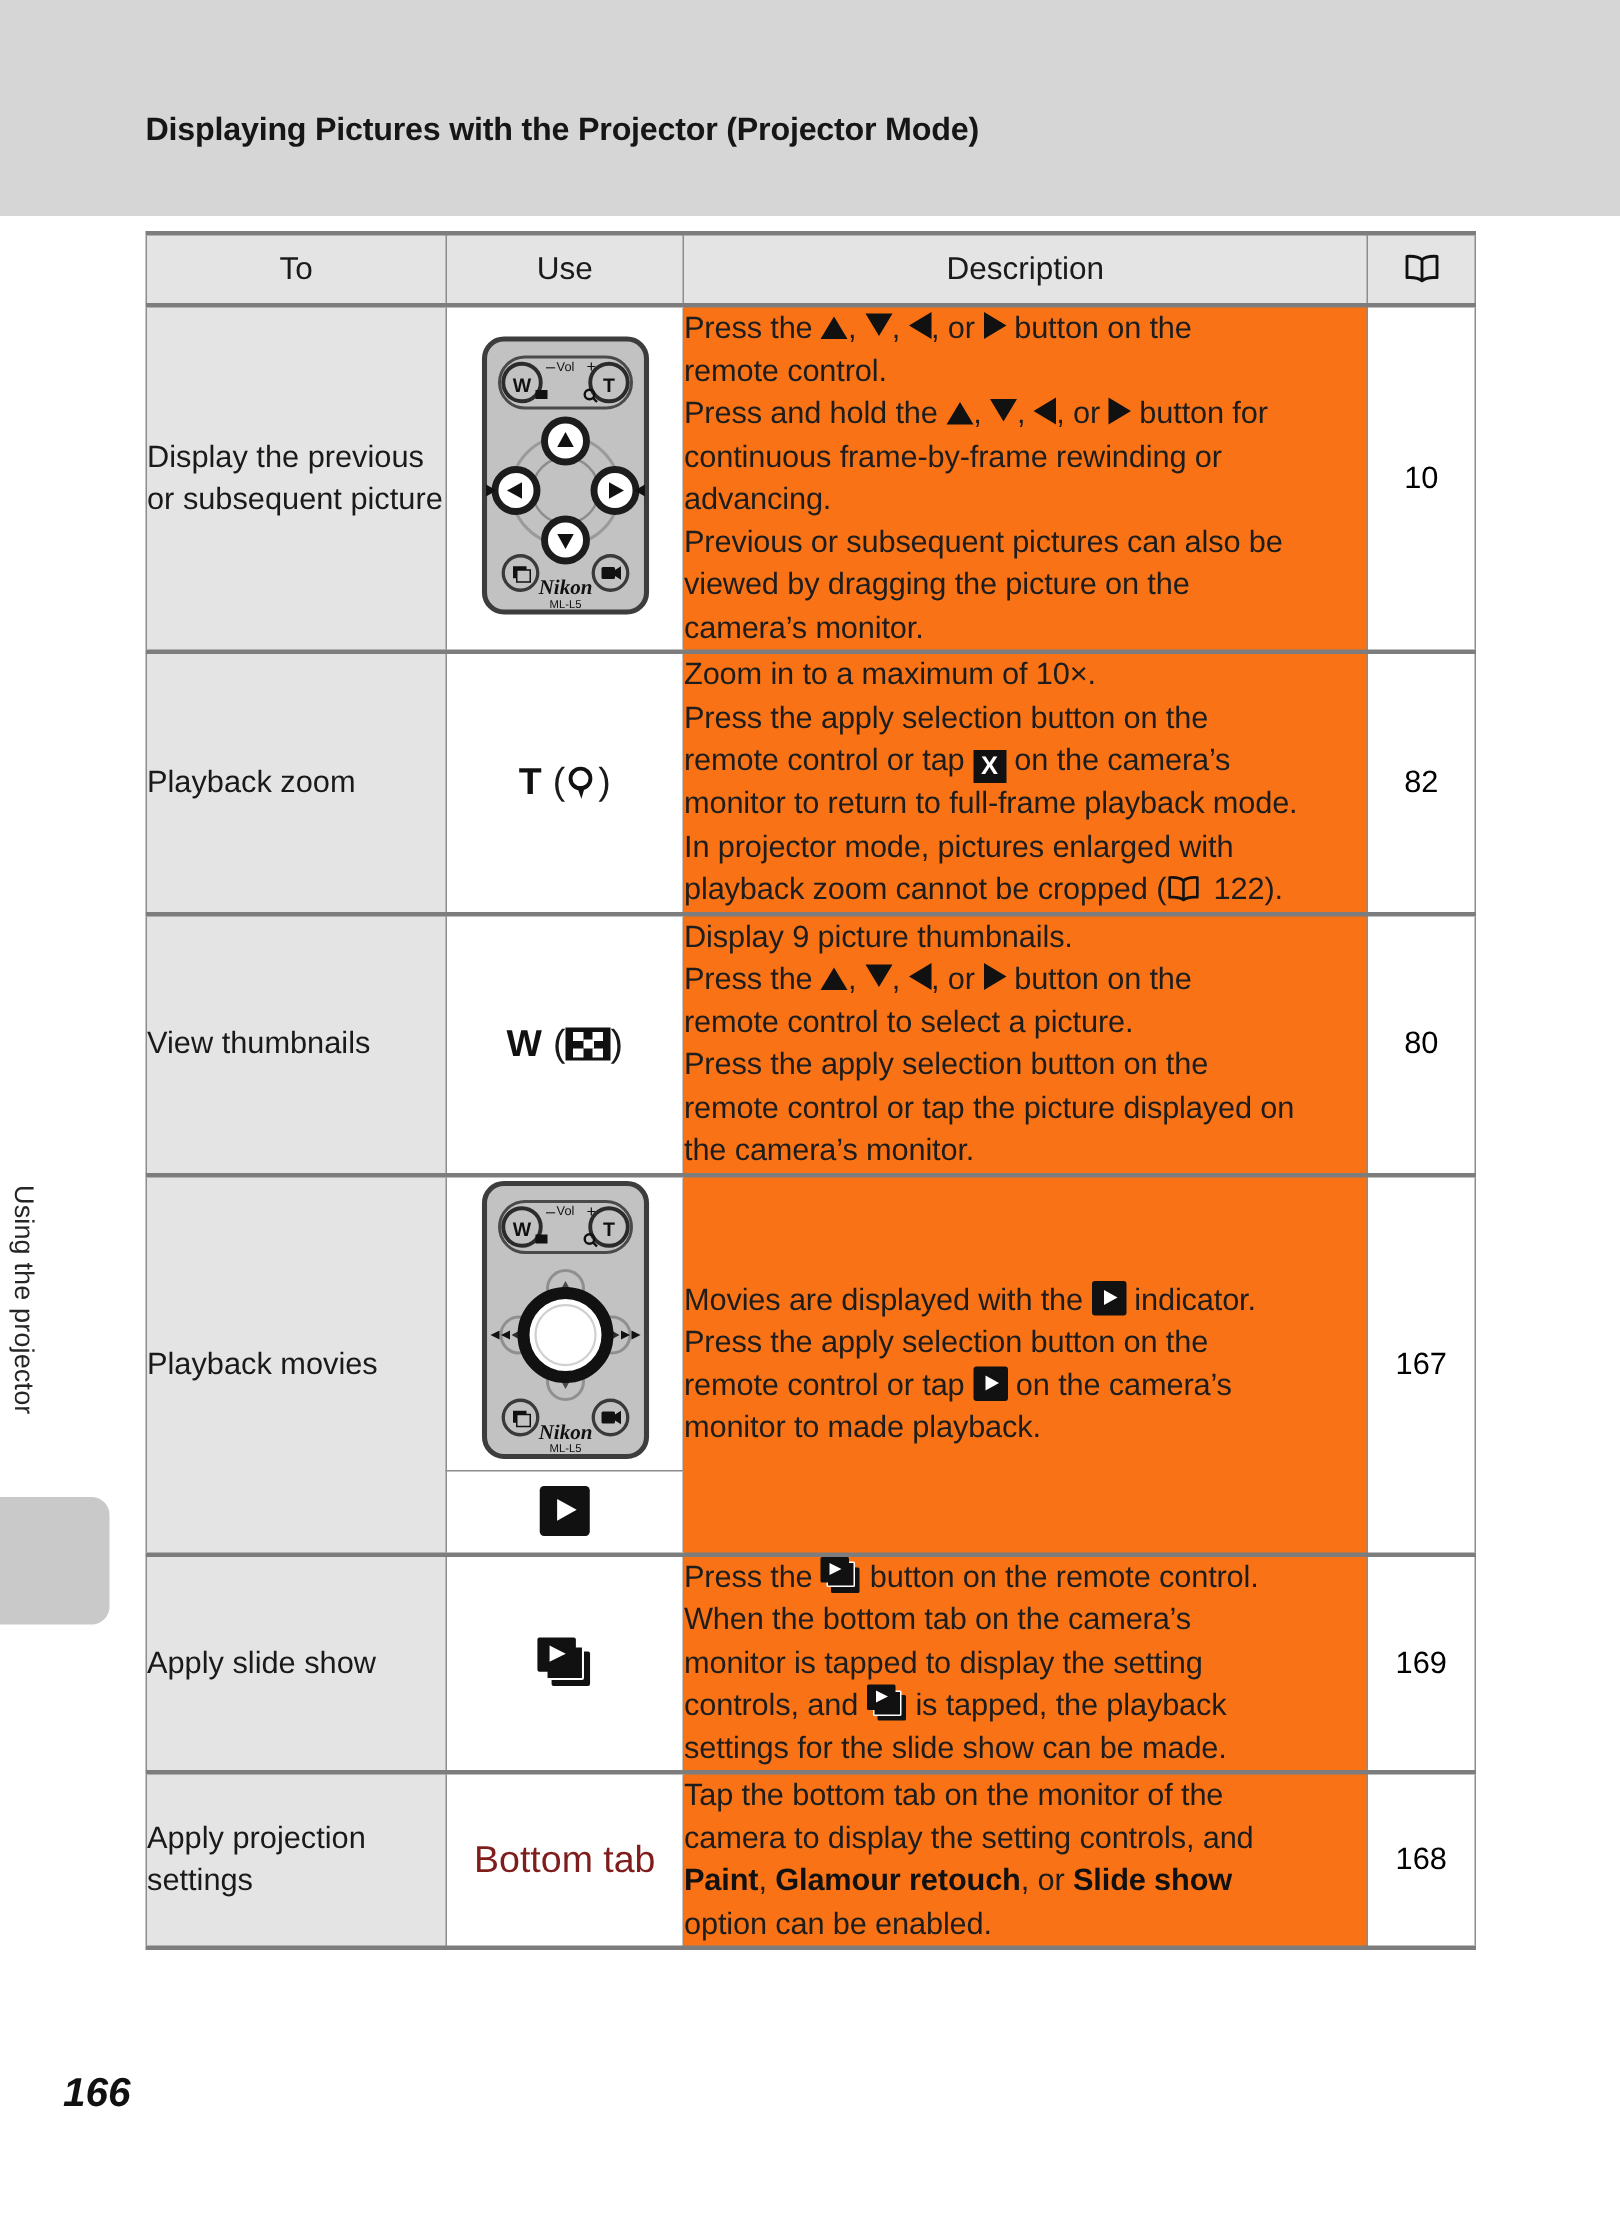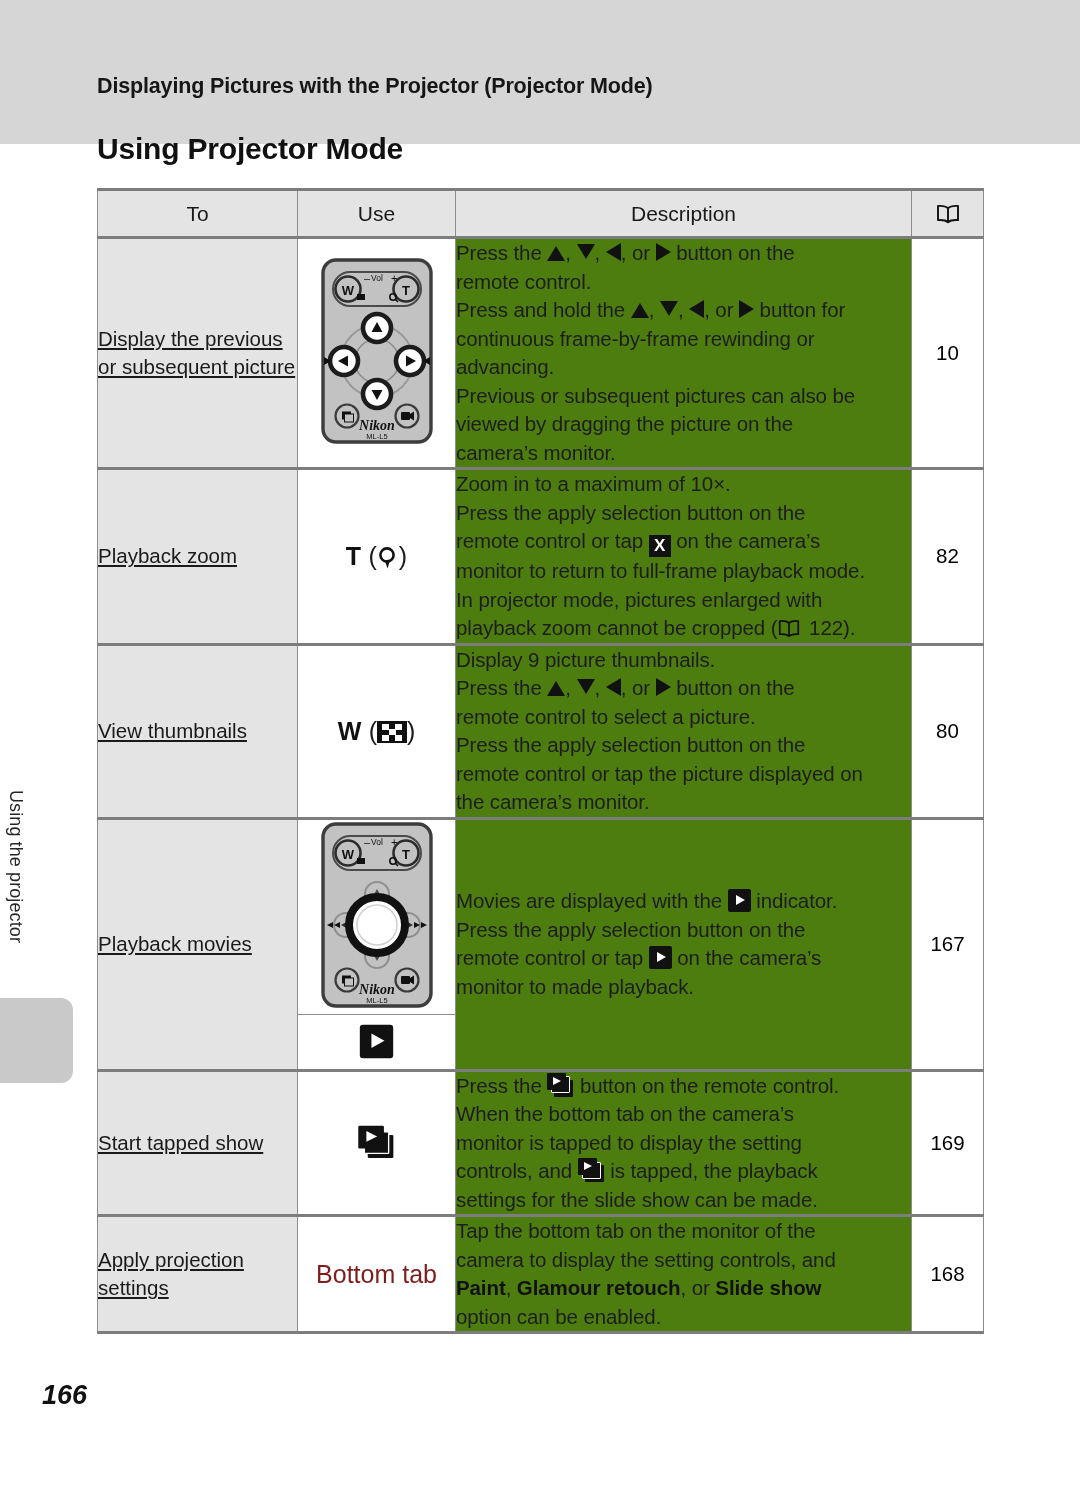--- a/index.html
+++ b/index.html
@@ -123,33 +123,32 @@
   }
   tr.body-row.sub > td {
     border-top: 1px solid #8c8c8c;
   }
   td.col-to {
     background: #e4e4e4;
     font-size: 20.5px;
     line-height: 28px;
     padding: 10px 0 10px 14px;
     color: #1a1a1a;
-    text-decoration: underline;
   }
   td.col-use {
     text-align: center;
     background: #ffffff;
   }
   td.col-desc {
     font-size: 20.5px;
     line-height: 28.5px;
     padding: 9px 8px 9px 11px;
     color: #1d1d1d;
     letter-spacing: -0.1px;
-    background: #4d7c0f;
+    background: #f97316;
   }
   td.col-page {
     text-align: center;
     font-size: 20.5px;
     background: #ffffff;
     color: #000000;
   }
   .col-w-to   { width: 200px; }
   .col-w-use  { width: 158px; }
   .col-w-desc { width: 456px; }
@@ -267,21 +266,20 @@
 <div class="head-band">
   <div class="head-band-title">Displaying Pictures with the Projector (Projector Mode)</div>
 </div>
 
 <div class="side-tab-text">Using the projector</div>
 <div class="side-tab-block"></div>
 <div class="page-number">166</div>
 
 <div class="main">
 
-  <h1 class="section-title">Using Projector Mode</h1>
 
 
   <table class="op-table">
     <colgroup>
       <col class="col-w-to">
         <col class="col-w-use">
         <col class="col-w-desc">
         <col class="col-w-page">
     </colgroup>
 
@@ -437,21 +435,21 @@
       </td>
       <td class="col-page" rowspan="2">167</td>
     </tr>
     <tr class="body-row sub">
       <td class="col-use" style="height:54px">
         <span class="use-play-big"><span class="play-badge"></span></span>
       </td>
     </tr>
 
     <tr class="body-row">
-      <td class="col-to">Start tapped show</td>
+      <td class="col-to">Apply slide show</td>
       <td class="col-use">
         <span class="use-slide-big"><span class="slide-badge"><i class="s3"></i><i class="s2"></i><i class="s1"></i></span></span>
       </td>
       <td class="col-desc">
         <span class="desc-line">Press the <span class="slide-badge"><i class="s3"></i><i class="s2"></i><i class="s1"></i></span> button on the remote control.</span>
         <span class="desc-line">When the bottom tab on the camera’s</span>
         <span class="desc-line">monitor is tapped to display the setting</span>
         <span class="desc-line">controls, and <span class="slide-badge"><i class="s3"></i><i class="s2"></i><i class="s1"></i></span> is tapped, the playback</span>
         <span class="desc-line">settings for the slide show can be made.</span>
       </td>

